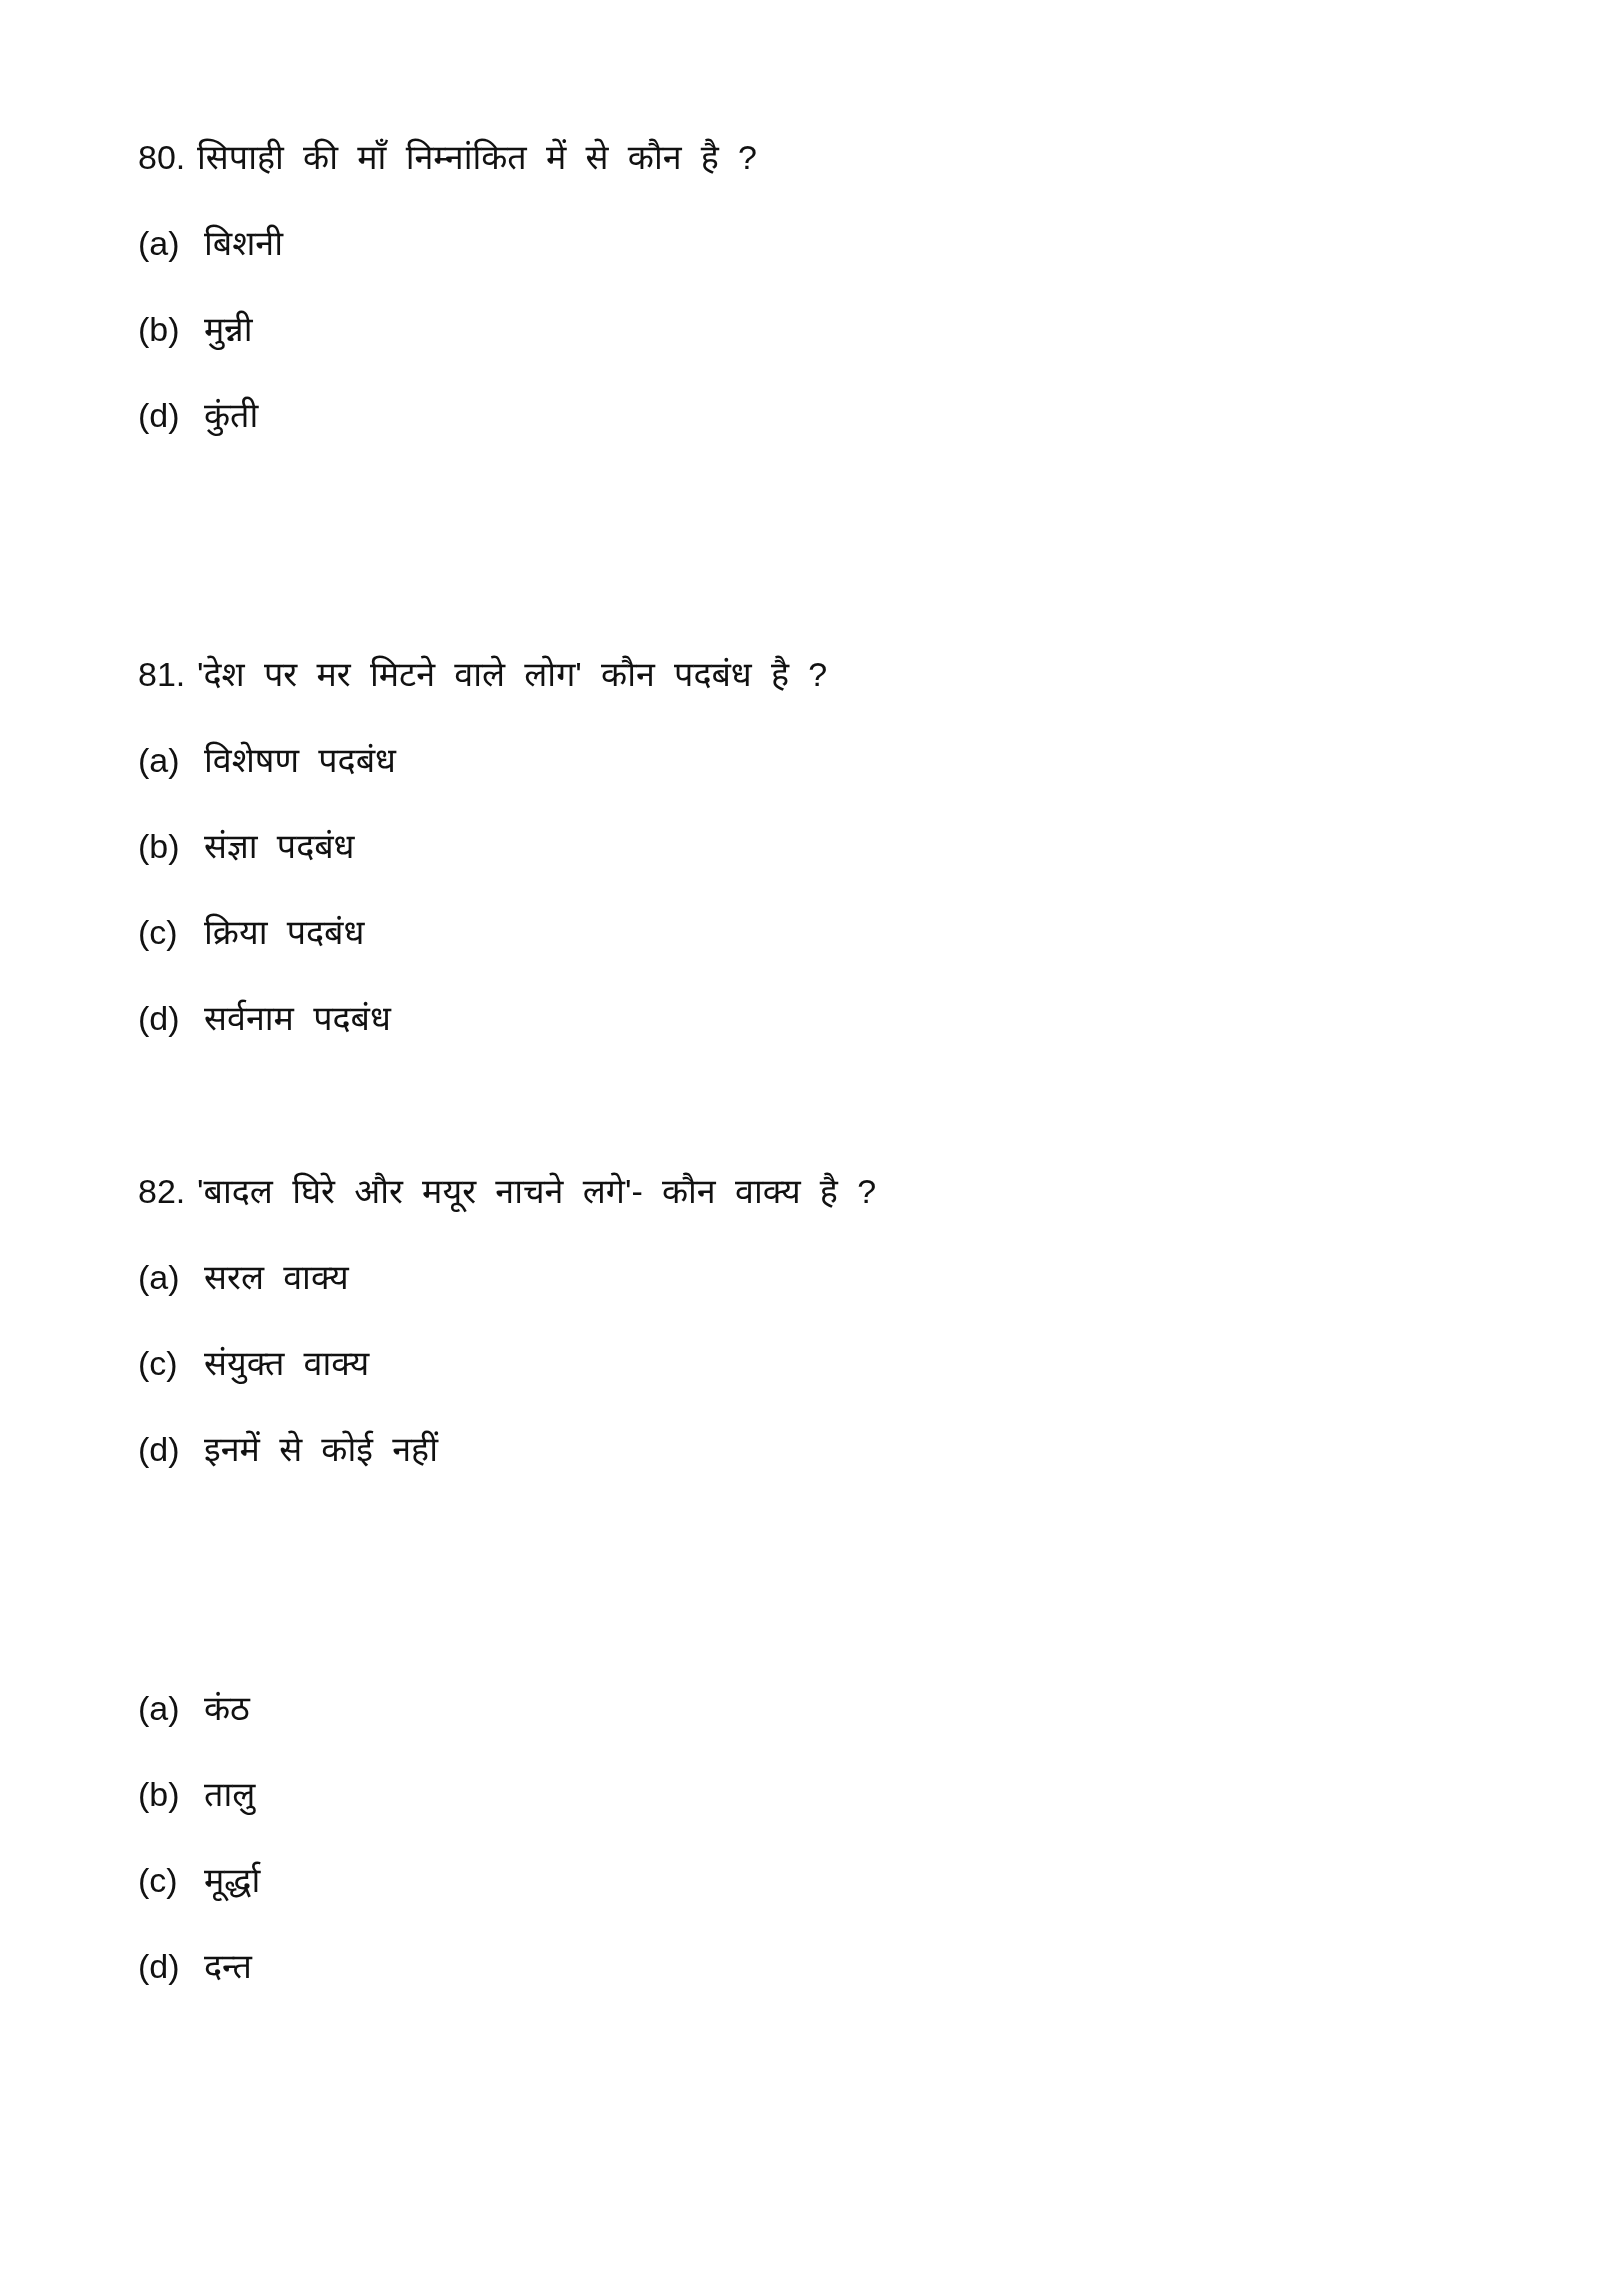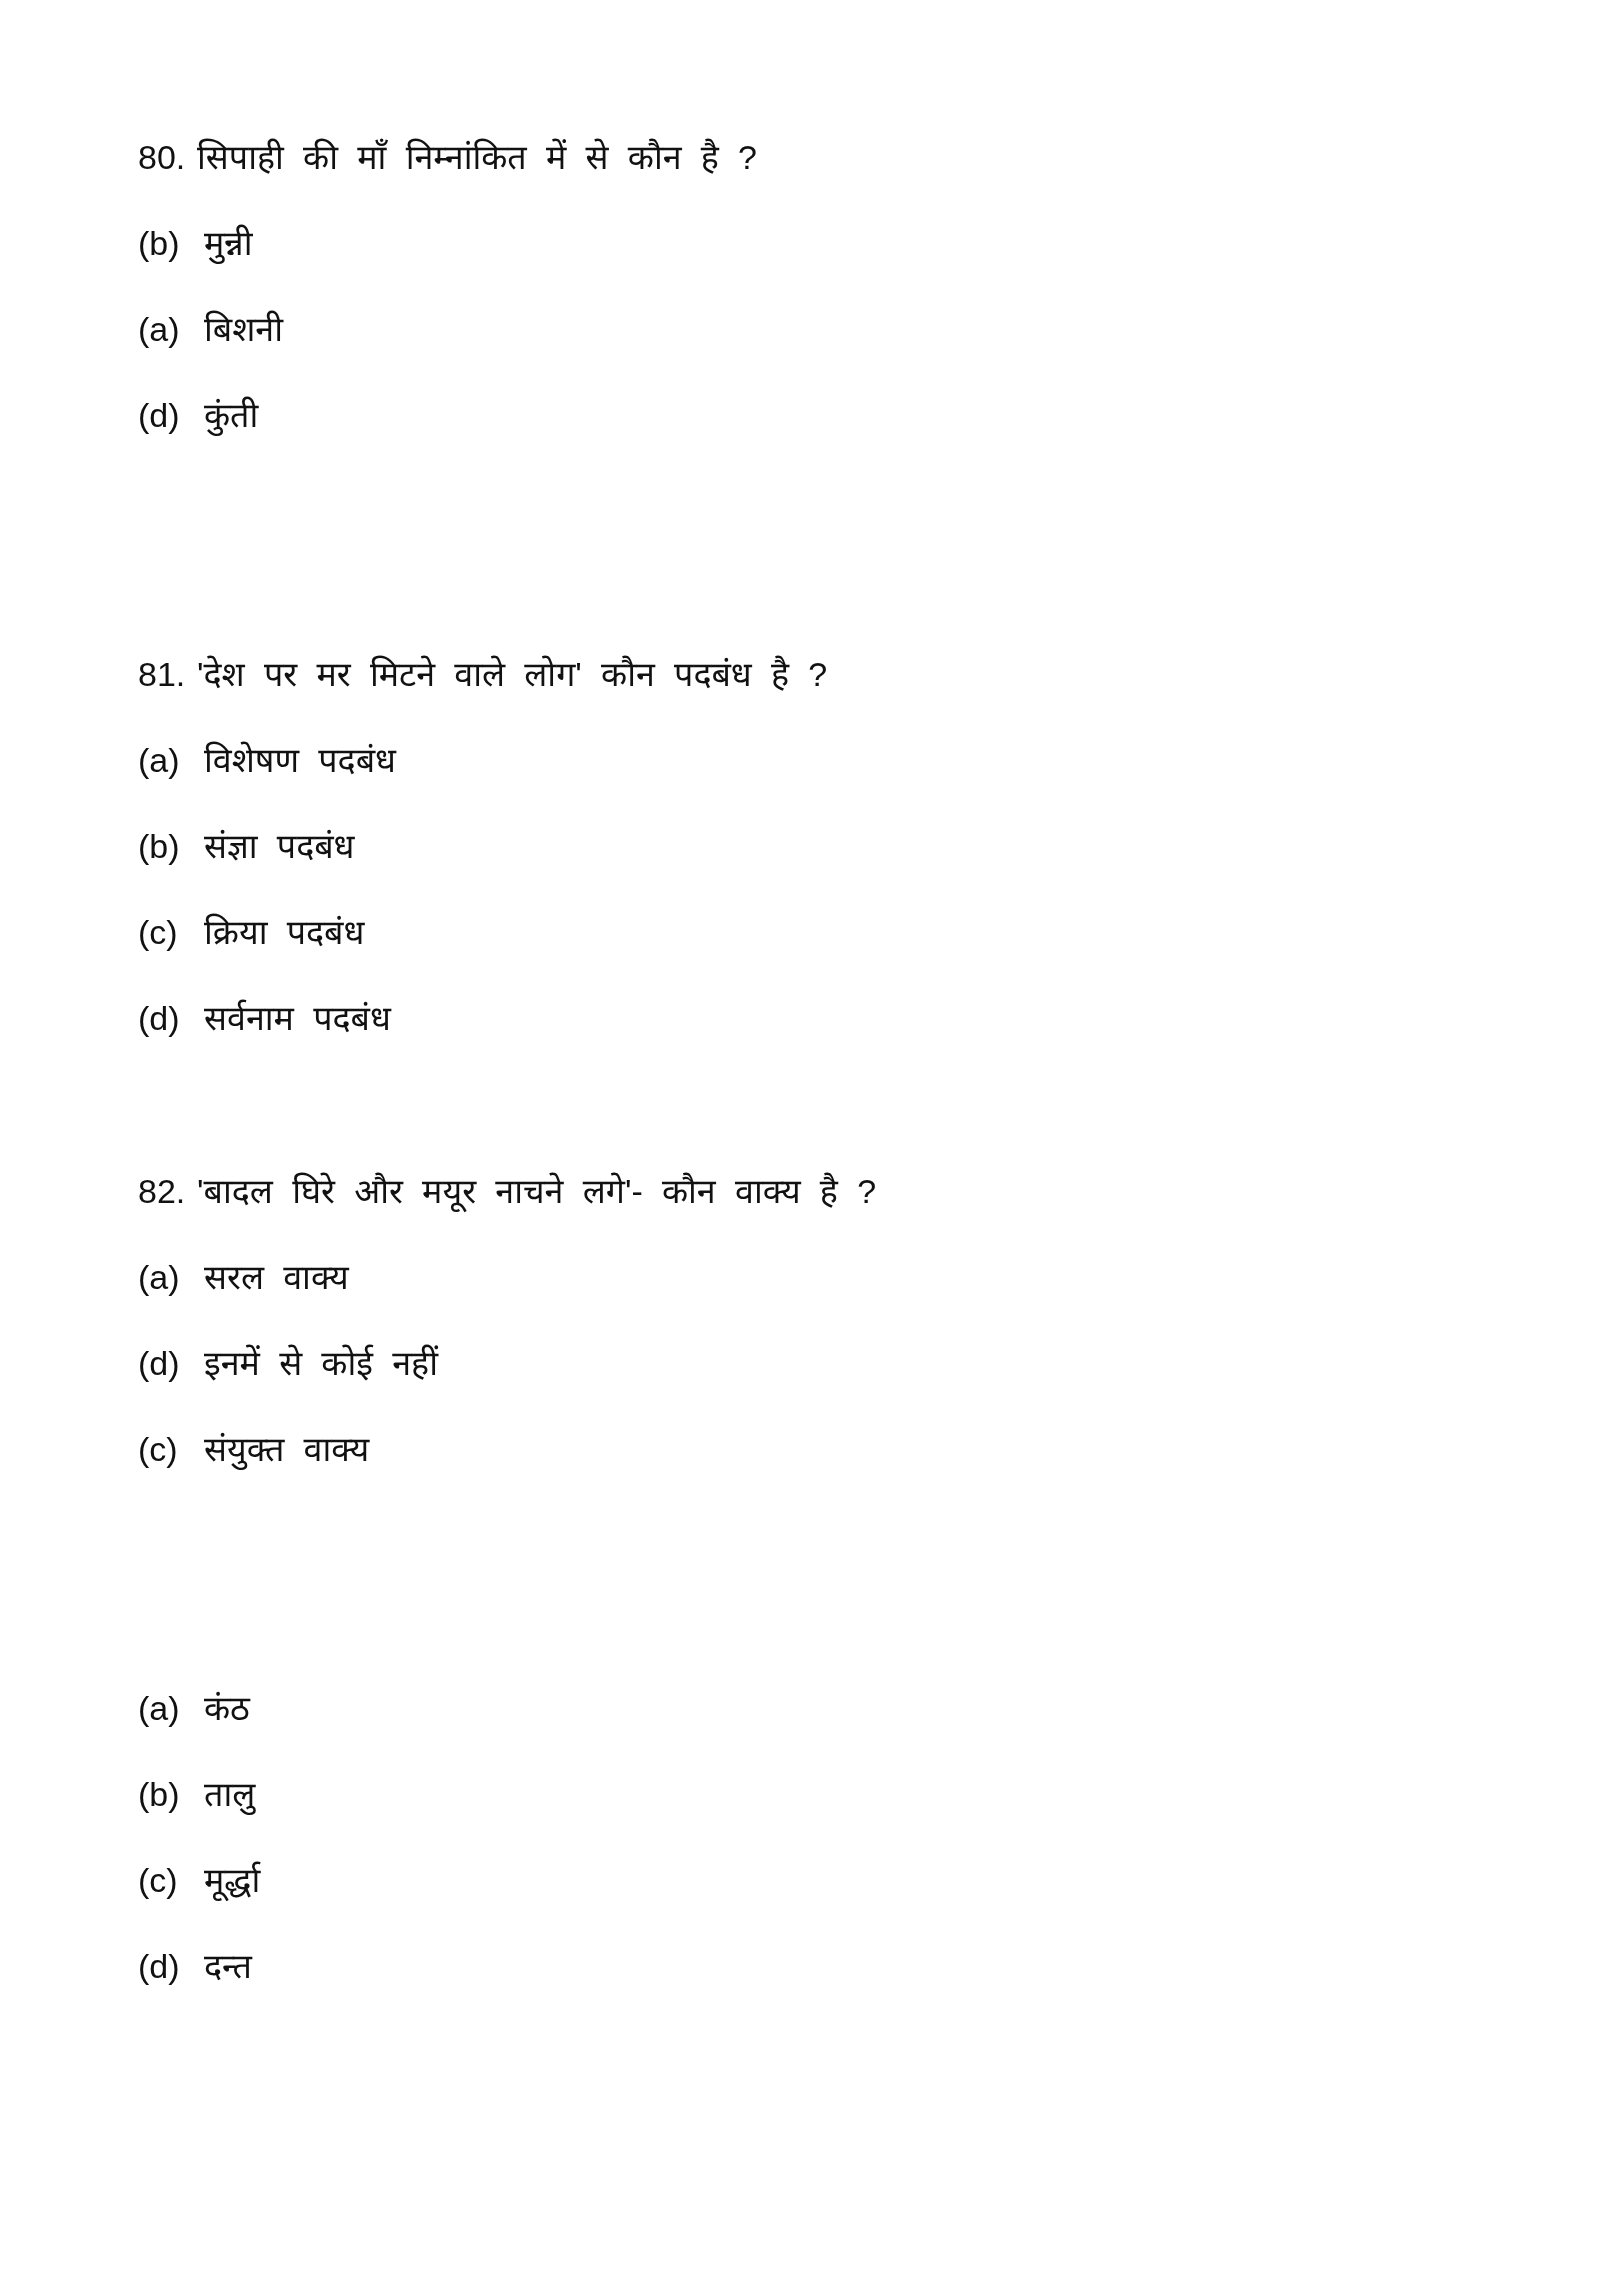--- a/index.html
+++ b/index.html
@@ -52,24 +52,24 @@
 </head>
 <body>
 
 <div class="page">
 
   <div class="question-block">
     <div class="line">
       <span class="q-number">80.</span><span class="q-text">सिपाही की माँ निम्नांकित में से कौन है  ?</span>
     </div>
     <div class="line">
-      <span class="opt-label">(b)</span><span class="opt-text">मुन्नी</span>
+      <span class="opt-label">(a)</span><span class="opt-text">बिशनी</span>
     </div>
     <div class="line">
-      <span class="opt-label">(a)</span><span class="opt-text">बिशनी</span>
+      <span class="opt-label">(b)</span><span class="opt-text">मुन्नी</span>
     </div>
     <div class="line">
       <span class="opt-label">(d)</span><span class="opt-text">कुंती</span>
     </div>
   </div>
 
   <div class="question-block">
     <div class="line">
       <span class="q-number">81.</span><span class="q-text">'देश पर मर मिटने वाले लोग' कौन पदबंध है ?</span>
     </div>
@@ -88,24 +88,24 @@
   </div>
 
   <div class="question-block">
     <div class="line">
       <span class="q-number">82.</span><span class="q-text">'बादल घिरे और मयूर नाचने लगे'- कौन वाक्य है ?</span>
     </div>
     <div class="line">
       <span class="opt-label">(a)</span><span class="opt-text">सरल वाक्य</span>
     </div>
     <div class="line">
-      <span class="opt-label">(d)</span><span class="opt-text">इनमें से कोई नहीं</span>
+      <span class="opt-label">(c)</span><span class="opt-text">संयुक्त वाक्य</span>
     </div>
     <div class="line">
-      <span class="opt-label">(c)</span><span class="opt-text">संयुक्त वाक्य</span>
+      <span class="opt-label">(d)</span><span class="opt-text">इनमें से कोई नहीं</span>
     </div>
   </div>
 
   <div class="question-block">
     <div class="line">
       <span class="opt-label">(a)</span><span class="opt-text">कंठ</span>
     </div>
     <div class="line">
       <span class="opt-label">(b)</span><span class="opt-text">तालु</span>
     </div>

